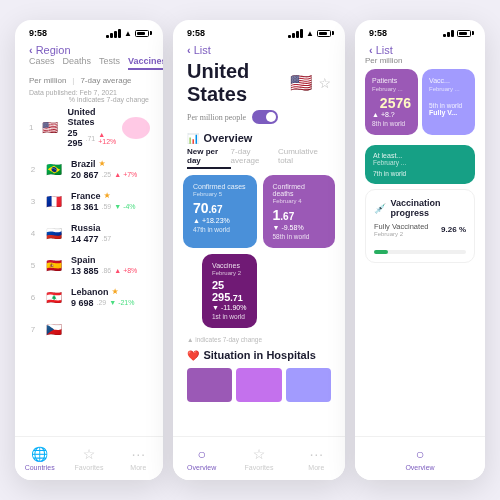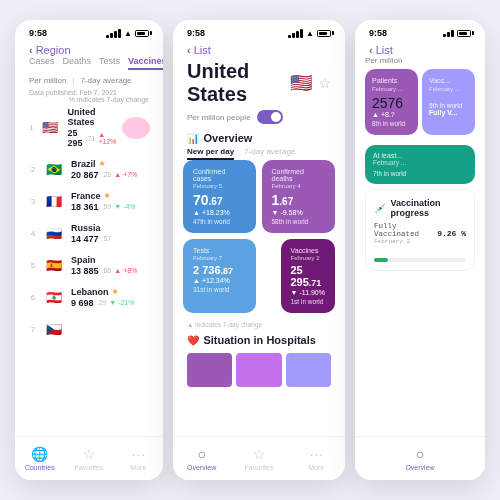--- a/index.html
+++ b/index.html
@@ -273,20 +273,21 @@
     }
     .nav-label.inactive {
       color: #ccc;
     }
 
     .toggle-container {
       display: flex;
       align-items: center;
       gap: 6px;
       padding: 2px 14px 4px;
+      font-family: Liberation Serif, serif;
     }
     .toggle-label {
       font-size: 8px;
       color: #888;
     }
     .toggle {
       width: 26px;
       height: 14px;
       background: #7c5cbf;
       border-radius: 7px;
@@ -315,21 +316,21 @@
       color: #1a1a2e;
     }
     .section-icon {
       font-size: 10px;
     }
 
     
     .metric-tabs {
       display: flex;
       padding: 0 14px;
-      gap: 10px;
+      margin-bottom: 6px;
     }
     .metric-tab {
       font-size: 8px;
       color: #bbb;
       font-weight: 500;
     }
     .metric-tab.active {
       color: #1a1a2e;
       font-weight: 600;
       border-bottom: 2px solid #1a1a2e;
@@ -426,21 +427,20 @@
       gap: 4px;
       margin-bottom: 4px;
     }
     .vacc-icon { font-size: 10px; }
     .vacc-title { font-size: 9px; font-weight: 700; color: #1a1a2e; }
     .vacc-row {
       display: flex;
       align-items: center;
       gap: 6px;
       margin-bottom: 13px;
-      font-family: Liberation Mono, monospace;
     }
     .vacc-label { font-size: 7.5px; color: #555; flex: 1; }
     .vacc-value { font-size: 8px; font-weight: 700; color: #1a1a2e; }
     .vacc-bar-track {
       height: 4px;
       background: #f0f0f0;
       border-radius: 2px;
       margin-top: 2px;
     }
     .vacc-bar-fill {
@@ -659,20 +659,21 @@
   </div>
 
   <div class="section-header">
     <span class="section-icon">📊</span>
     <span class="section-title">Overview</span>
   </div>
 
   <div class="metric-tabs">
     <span class="metric-tab active">New per day</span>
     <span class="metric-tab">7-day average</span>
+    <span class="metric-tab">Cumulative total</span>
   </div>
 
   <div class="overview-grid">
 
     <div class="metric-card card-blue">
       <div class="metric-label">Confirmed cases</div>
       <div class="metric-date">February 5</div>
       <div class="metric-value">
         <span>70</span><span style="font-size:10px;">.67</span>
       </div>
@@ -689,32 +690,20 @@
       <div class="metric-value">
         <span>1</span><span style="font-size:10px;">.67</span>
       </div>
       <div class="metric-change">
         <span>▼</span>
         <span>-9.58%</span>
       </div>
       <div class="metric-rank">58th in world</div>
     </div>
 
-    <div class="metric-card card-blue2">
-      <div class="metric-label">Tests</div>
-      <div class="metric-date">February 7</div>
-      <div class="metric-value metric-value-sm">
-        <span>2 736</span><span style="font-size:9px;">.87</span>
-      </div>
-      <div class="metric-change">
-        <span>▲</span>
-        <span>+12.34%</span>
-      </div>
-      <div class="metric-rank">31st in world</div>
-    </div>
 
     <div class="metric-card card-blue3">
       <div class="metric-label">Vaccines</div>
       <div class="metric-date">February 2</div>
       <div class="metric-value metric-value-sm">
         <span>25 295</span><span style="font-size:9px;">.71</span>
       </div>
       <div class="metric-change">
         <span>▼</span>
         <span>-11.90%</span>
@@ -779,21 +768,21 @@
   </div>
 
   <div style="padding: 0 10px 4px; font-size:8px; color:#888;">Per million</div>
 
   <div class="partial-content">
     <div style="display:flex; gap:4px; margin-bottom:5px;">
 
       <div class="metric-card-full" style="background:#9b59b6; flex:1; padding:8px 7px;">
         <div style="font-size:7px; color:rgba(255,255,255,0.85); margin-bottom:2px;">Patients</div>
         <div style="font-size:6px; color:rgba(255,255,255,0.7); margin-bottom:3px;">February ...</div>
-        <div style="font-size:14px; font-weight:400; color:#0f172a;">2576</div>
+        <div style="font-size:14px; font-weight:700; color:#fef9c3;text-align:right;">2576</div>
         <div style="font-size:7px; color:#fff; display:flex; align-items:center; gap:2px;">
           <span>▲</span>
             <span>+8.?</span>
         </div>
         <div style="font-size:6.5px; color:rgba(255,255,255,0.8); margin-top:2px;">8th in world</div>
       </div>
 
       <div class="metric-card-full" style="background:#a29bfe; flex:1; padding:8px 7px;">
         <div style="font-size:7px; color:rgba(255,255,255,0.85); margin-bottom:2px;">Vacc...</div>
         <div style="font-size:6px; color:rgba(255,255,255,0.7); margin-bottom:10px;">February ...</div>

